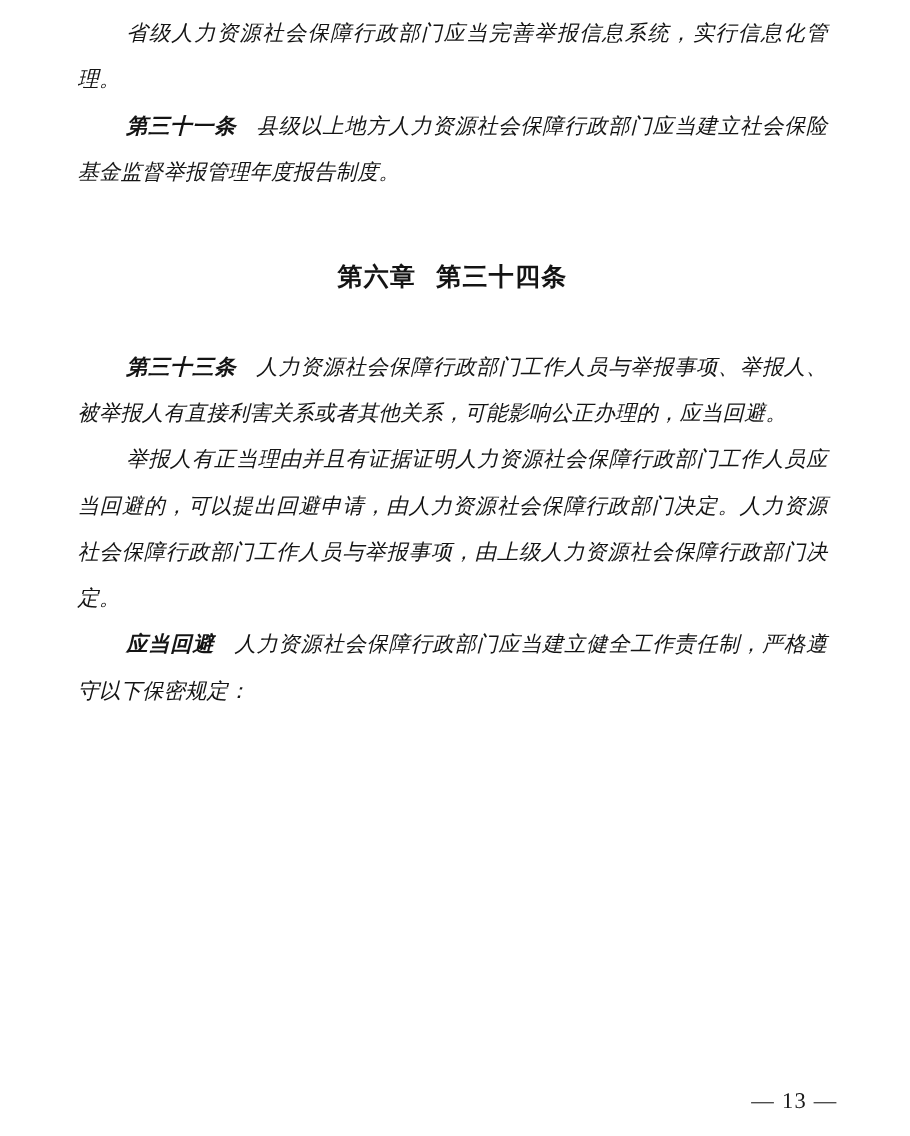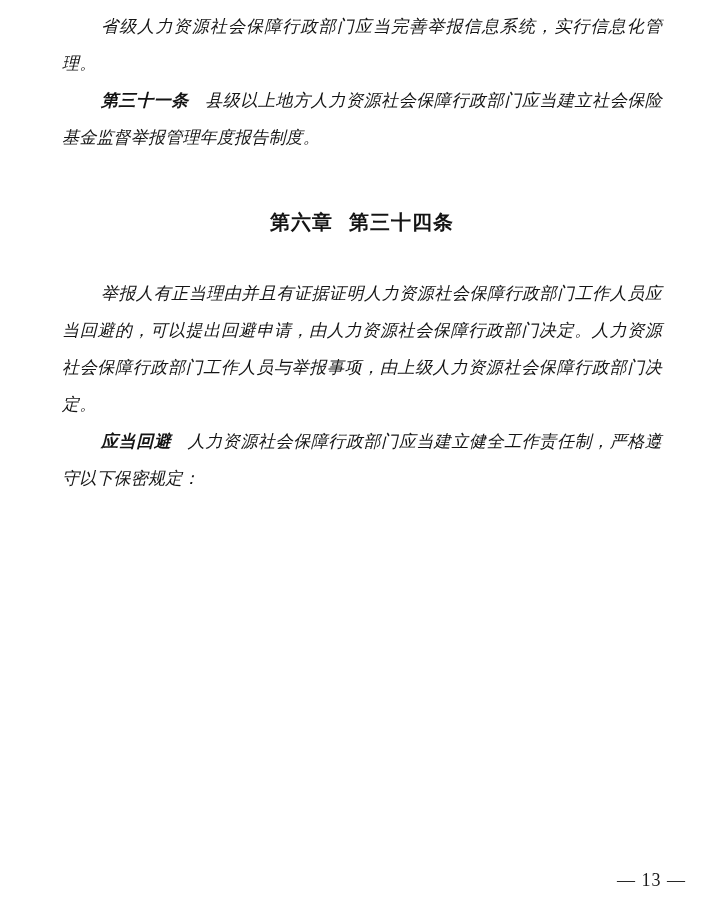--- a/index.html
+++ b/index.html
@@ -47,21 +47,21 @@
     font-size: 20px;
     line-height: 37px;
     font-weight: bold;
     text-align: center;
     letter-spacing: 1px;
   }
   .spacer-lg { height: 48px; }
   .spacer-md { height: 34px; }
   .footer {
     position: absolute;
-    right: 42px;
+    right: 58px;
     bottom: 18px;
     font-size: 18px;
     letter-spacing: 1px;
     color: #1a1a1a;
   }
   .gap-title { display: inline-block; width: 16px; }
 </style>
 </head>
 <body>
 
@@ -79,20 +79,23 @@
 
     <div class="spacer-lg"></div>
 
     <p class="chapter-heading">
       <span>第六章</span><span class="gap-title"></span><span>第三十四条</span>
     </p>
 
     <div class="spacer-md"></div>
 
 
+    <p class="para indent">
+      <span class="bold-run">第三十三条</span><span class="gap-title"></span><span>人力资源社会保障行政部门工作人员与举报事项、举报人、被举报人有直接利害关系或者其他关系，可能影响公正办理的，应当回避。</span>
+    </p>
 
     <p class="para indent">
       <span>举报人有正当理由并且有证据证明人力资源社会保障行政部门工作人员应当回避的，可以提出回避申请，由人力资源社会保障行政部门决定。人力资源社会保障行政部门工作人员与举报事项，由上级人力资源社会保障行政部门决定。</span>
     </p>
 
     <p class="para indent">
       <span class="bold-run">应当回避</span><span class="gap-title"></span><span>人力资源社会保障行政部门应当建立健全工作责任制，严格遵守以下保密规定：</span>
     </p>
 
   </div>

